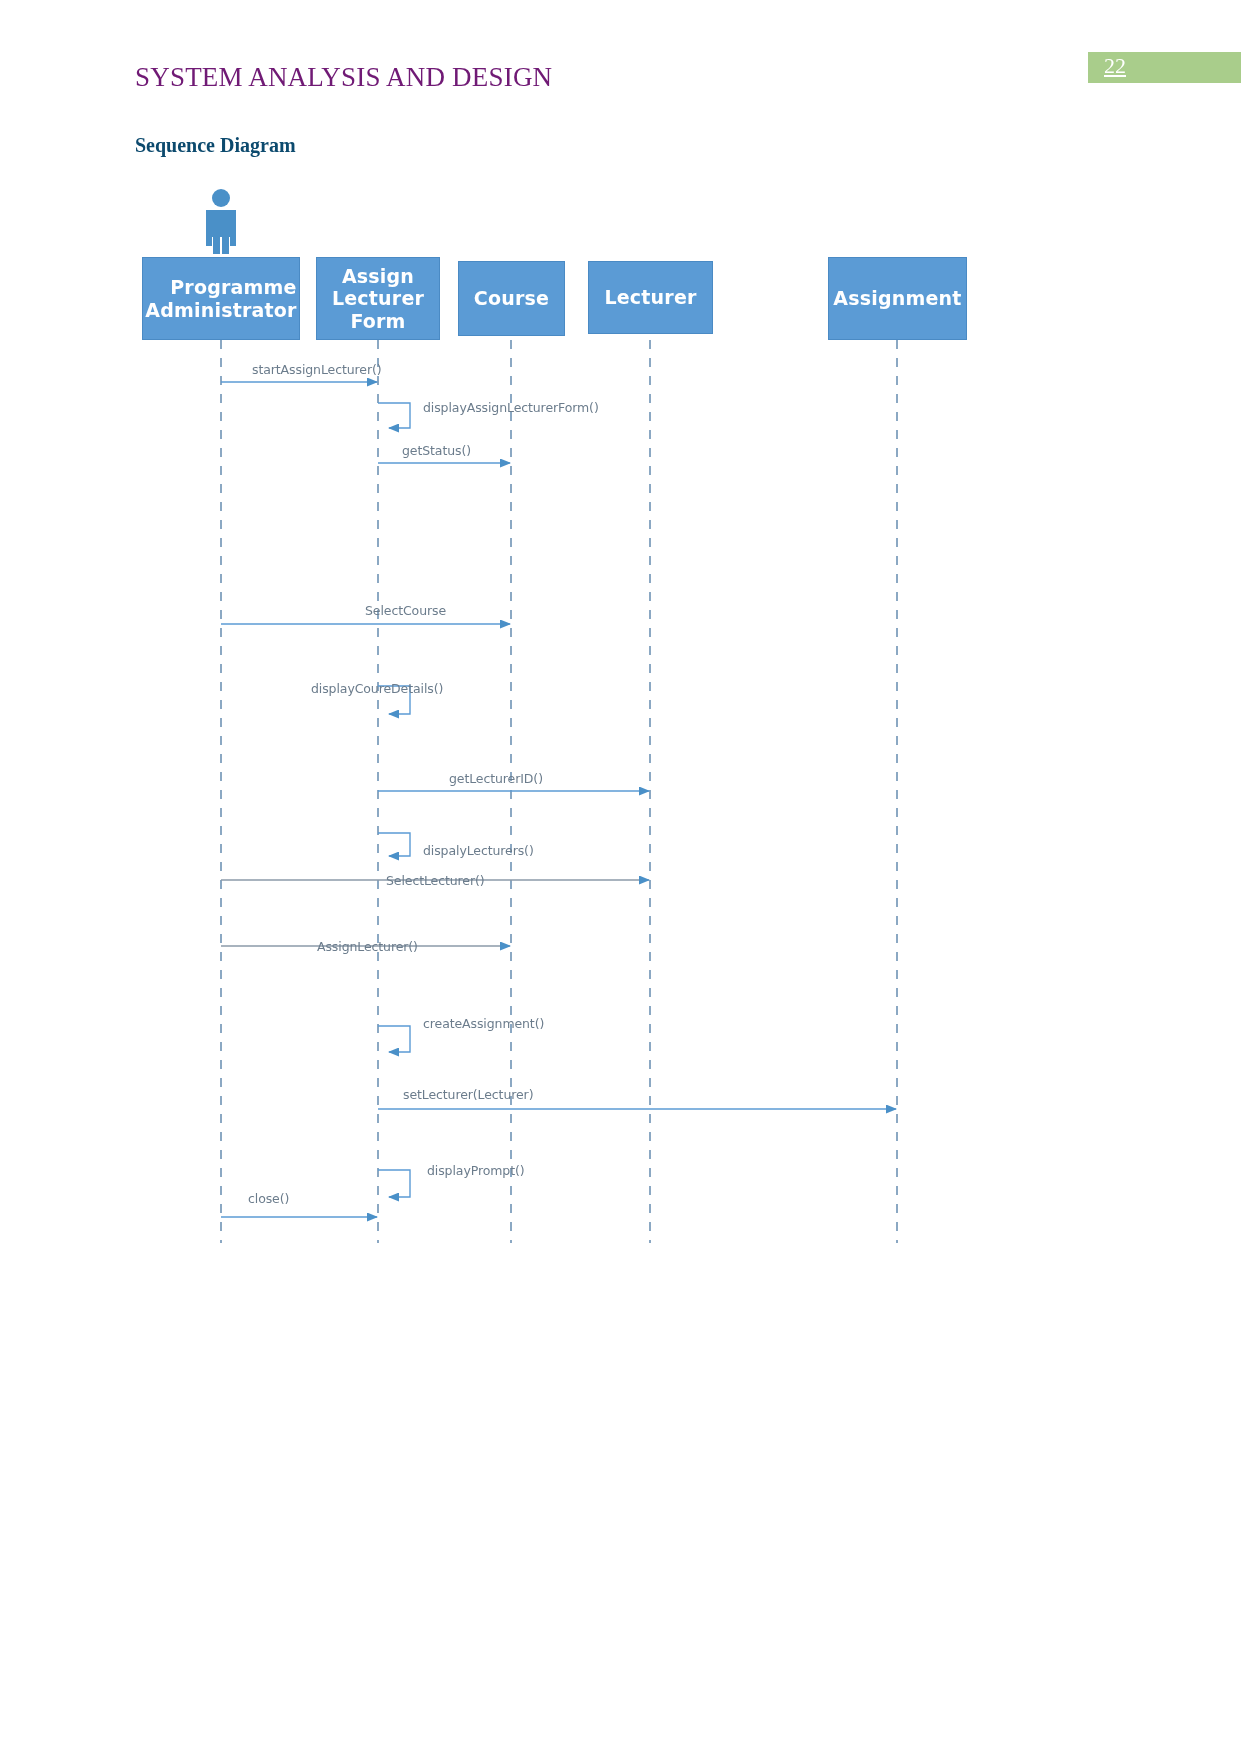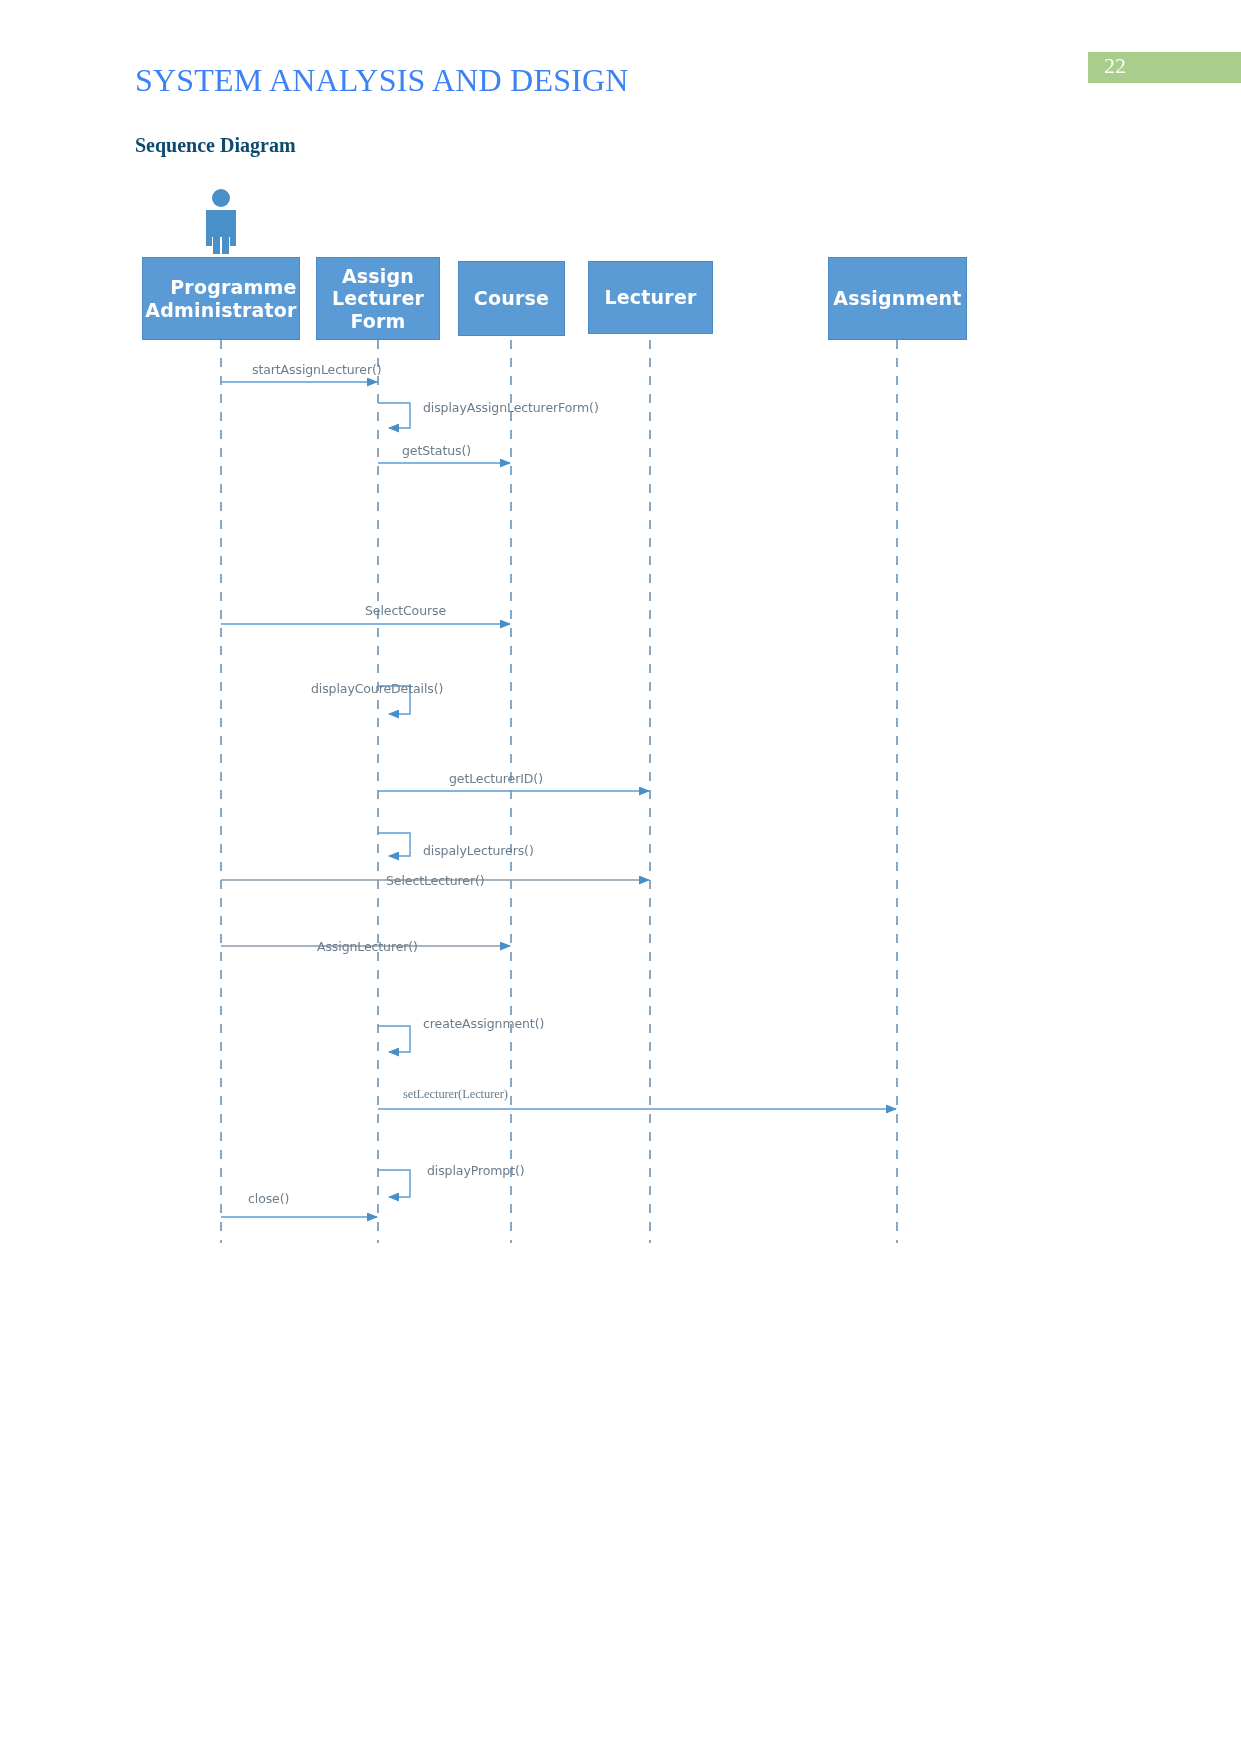--- a/index.html
+++ b/index.html
@@ -19,40 +19,41 @@
     inset: 0;
     background: #ffffff;
   }
 
   
   .doc-header {
     position: absolute;
     left: 135px;
     top: 62px;
     font-family: "Liberation Serif", serif;
-    font-size: 32px;
-    color: #3b82f6;
+    font-size: 27px;
+    color: #701a75;
     letter-spacing: 0.2px;
     white-space: nowrap;
   }
   .page-badge {
     position: absolute;
     left: 1088px;
     top: 52px;
     width: 153px;
     height: 31px;
     background: #a9cd8b;
   }
   .page-badge-num {
     position: absolute;
     left: 16px;
     top: 1px;
     font-family: "Liberation Serif", serif;
     font-size: 22px;
     color: #ffffff;
+    text-decoration: underline;
   }
   .section-title {
     position: absolute;
     left: 135px;
     top: 134px;
     font-family: "Liberation Serif", serif;
     font-size: 20px;
     font-weight: bold;
     color: #0c4a6e;
     white-space: nowrap;
@@ -195,19 +196,19 @@
         <div class="msg-label" style="left: 252px; top: 362px;">startAssignLecturer()</div>
         <div class="msg-label" style="left: 423px; top: 400px;">displayAssignLecturerForm()</div>
         <div class="msg-label" style="left: 402px; top: 443px;">getStatus()</div>
         <div class="msg-label" style="left: 365px; top: 603px; text-align: center;">SelectCourse</div>
         <div class="msg-label" style="left: 311px; top: 681px;">displayCoureDetails()</div>
         <div class="msg-label" style="left: 449px; top: 771px;">getLecturerID()</div>
         <div class="msg-label" style="left: 423px; top: 827px; margin-top: 16px;">dispalyLecturers()</div>
         <div class="msg-label" style="left: 386px; top: 873px;">SelectLecturer()</div>
         <div class="msg-label" style="left: 317px; top: 939px;">AssignLecturer()</div>
         <div class="msg-label" style="left: 423px; top: 1016px;">createAssignment()</div>
-        <div class="msg-label" style="left: 403px; top: 1087px; font-family: Liberation Serif, serif;">setLecturer(Lecturer)</div>
+        <div class="msg-label" style="left: 403px; top: 1087px;">setLecturer(Lecturer)</div>
         <div class="msg-label" style="left: 427px; top: 1163px;">displayPrompt()</div>
         <div class="msg-label" style="left: 248px; top: 1191px;">close()</div>
       </div>
 
   </div>
 </div>
 
 </body></html>

